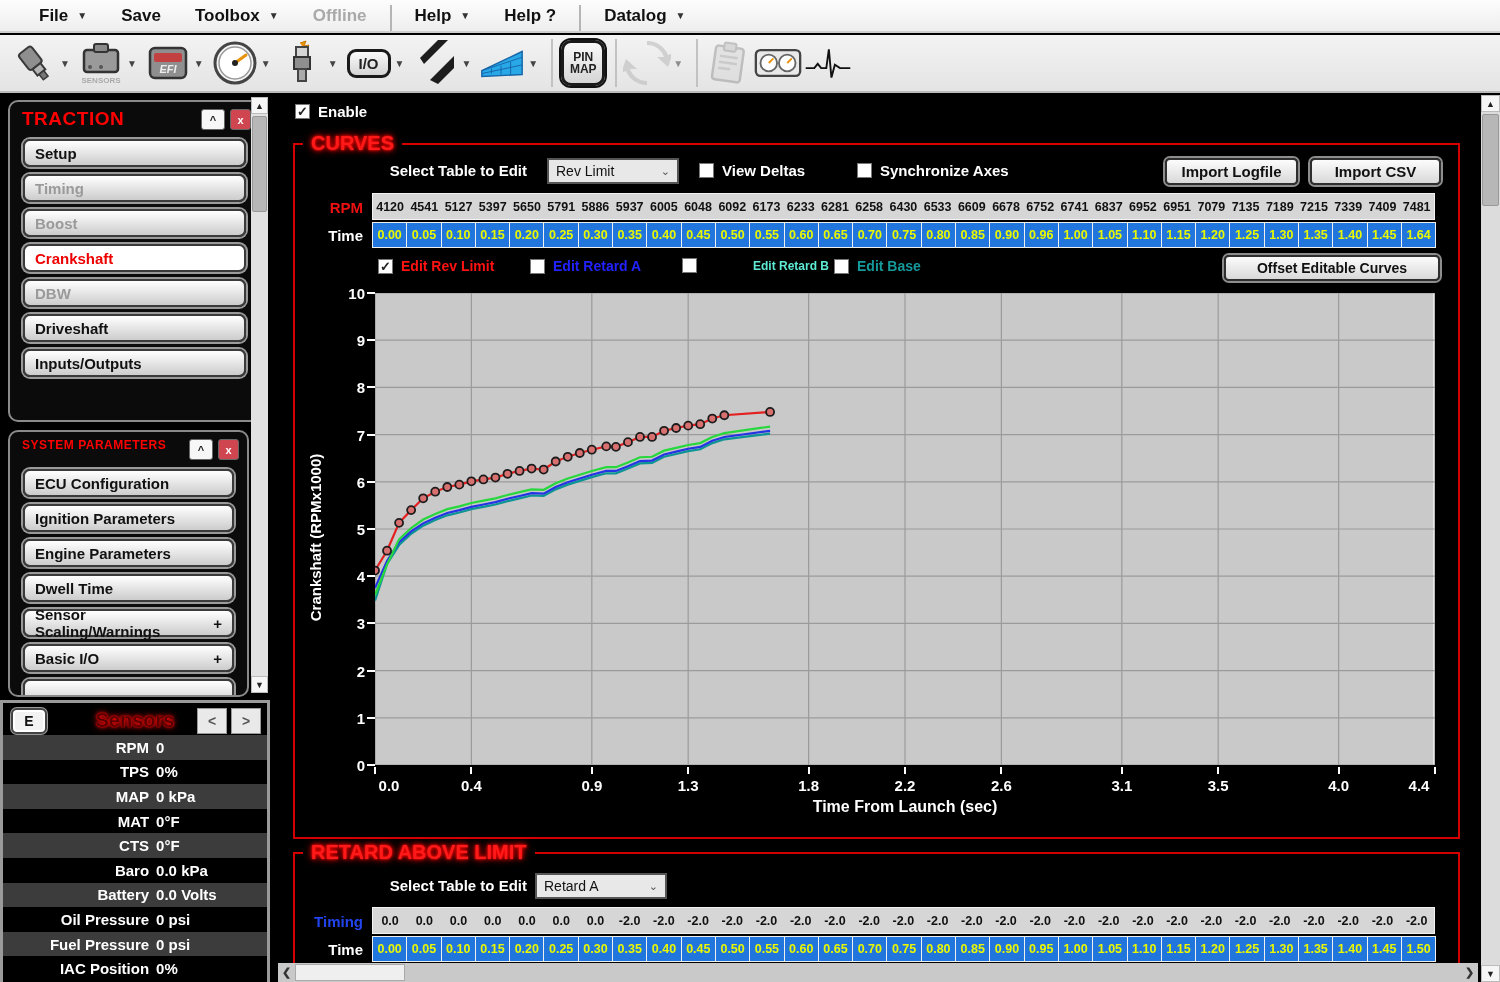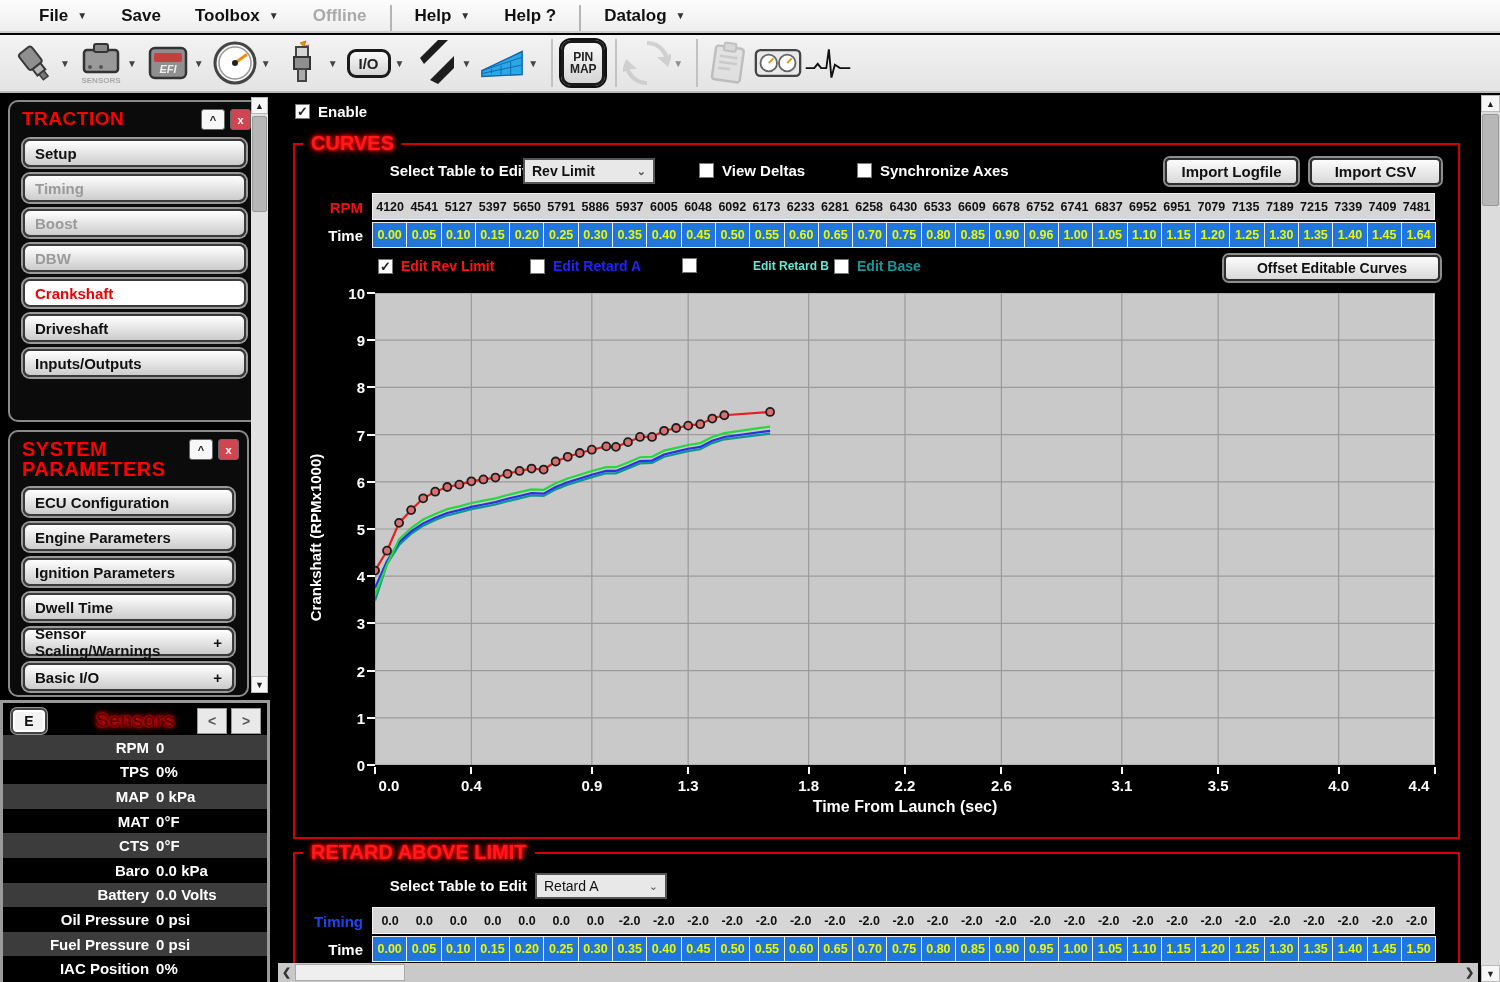--- a/index.html
+++ b/index.html
@@ -287,52 +287,52 @@
   <div>
       <div class="side-btn normal">
         <span>Setup</span>
       </div>
       <div class="side-btn disabled">
         <span>Timing</span>
       </div>
       <div class="side-btn disabled">
         <span>Boost</span>
       </div>
+      <div class="side-btn active">
+        <span>Crankshaft</span>
+      </div>
       <div class="side-btn disabled">
         <span>DBW</span>
       </div>
-      <div class="side-btn active">
-        <span>Crankshaft</span>
-      </div>
       <div class="side-btn normal">
         <span>Driveshaft</span>
       </div>
       <div class="side-btn normal">
         <span>Inputs/Outputs</span>
       </div>
     </div>
 </div>
 
 <div class="panel" style="left:8px; top:430px; width:241px; height:267px;">
   <div class="panel-head">
-    <div class="panel-title" style="font-size:20px; max-width:150px;">SYSTEM PARAMETERS</div>
+    <div class="panel-title" style="font-size:12px; max-width:150px;">SYSTEM PARAMETERS</div>
     <div class="panel-ctrls">
       <div class="pbtn min">^</div>
       <div class="pbtn close">x</div>
     </div>
   </div>
   <div>
       <div class="side-btn normal">
         <span>ECU Configuration</span>
       </div>
       <div class="side-btn normal">
+        <span>Ignition Parameters</span>
+      </div>
+      <div class="side-btn normal">
         <span>Engine Parameters</span>
-      </div>
-      <div class="side-btn normal">
-        <span>Ignition Parameters</span>
       </div>
       <div class="side-btn normal">
         <span>Dwell Time</span>
       </div>
       <div class="side-btn normal">
         <span>Sensor Scaling/Warnings</span>
         <span class="plus">+</span>
       </div>
       <div class="side-btn normal">
         <span>Basic I/O</span>
@@ -403,21 +403,21 @@
 
 <div class="chkwrap" style="left:295px; top:103px;">
   <span class="chk">✓</span>
   <span class="chklabel">Enable</span>
 </div>
 
 <div class="group" style="left:293px; top:143px; width:1167px; height:696px;">
   <div class="group-label">CURVES</div>
 
   <div class="rlabel" style="left:0; top:17px; width:232px;">Select Table to Edit</div>
-  <div class="dropdown" style="left:228px; top:13px;font-weight:bold;">
+  <div class="dropdown" style="left:252px; top:13px;">
     <span>Rev Limit</span>
     <span class="dchev">⌄</span>
   </div>
   <div class="chkwrap" style="left:404px; top:17px;">
     <span class="chk"></span>
     <span class="chklabel">View Deltas</span>
   </div>
   <div class="chkwrap" style="left:562px; top:17px;">
     <span class="chk"></span>
     <span class="chklabel">Synchronize Axes</span>

